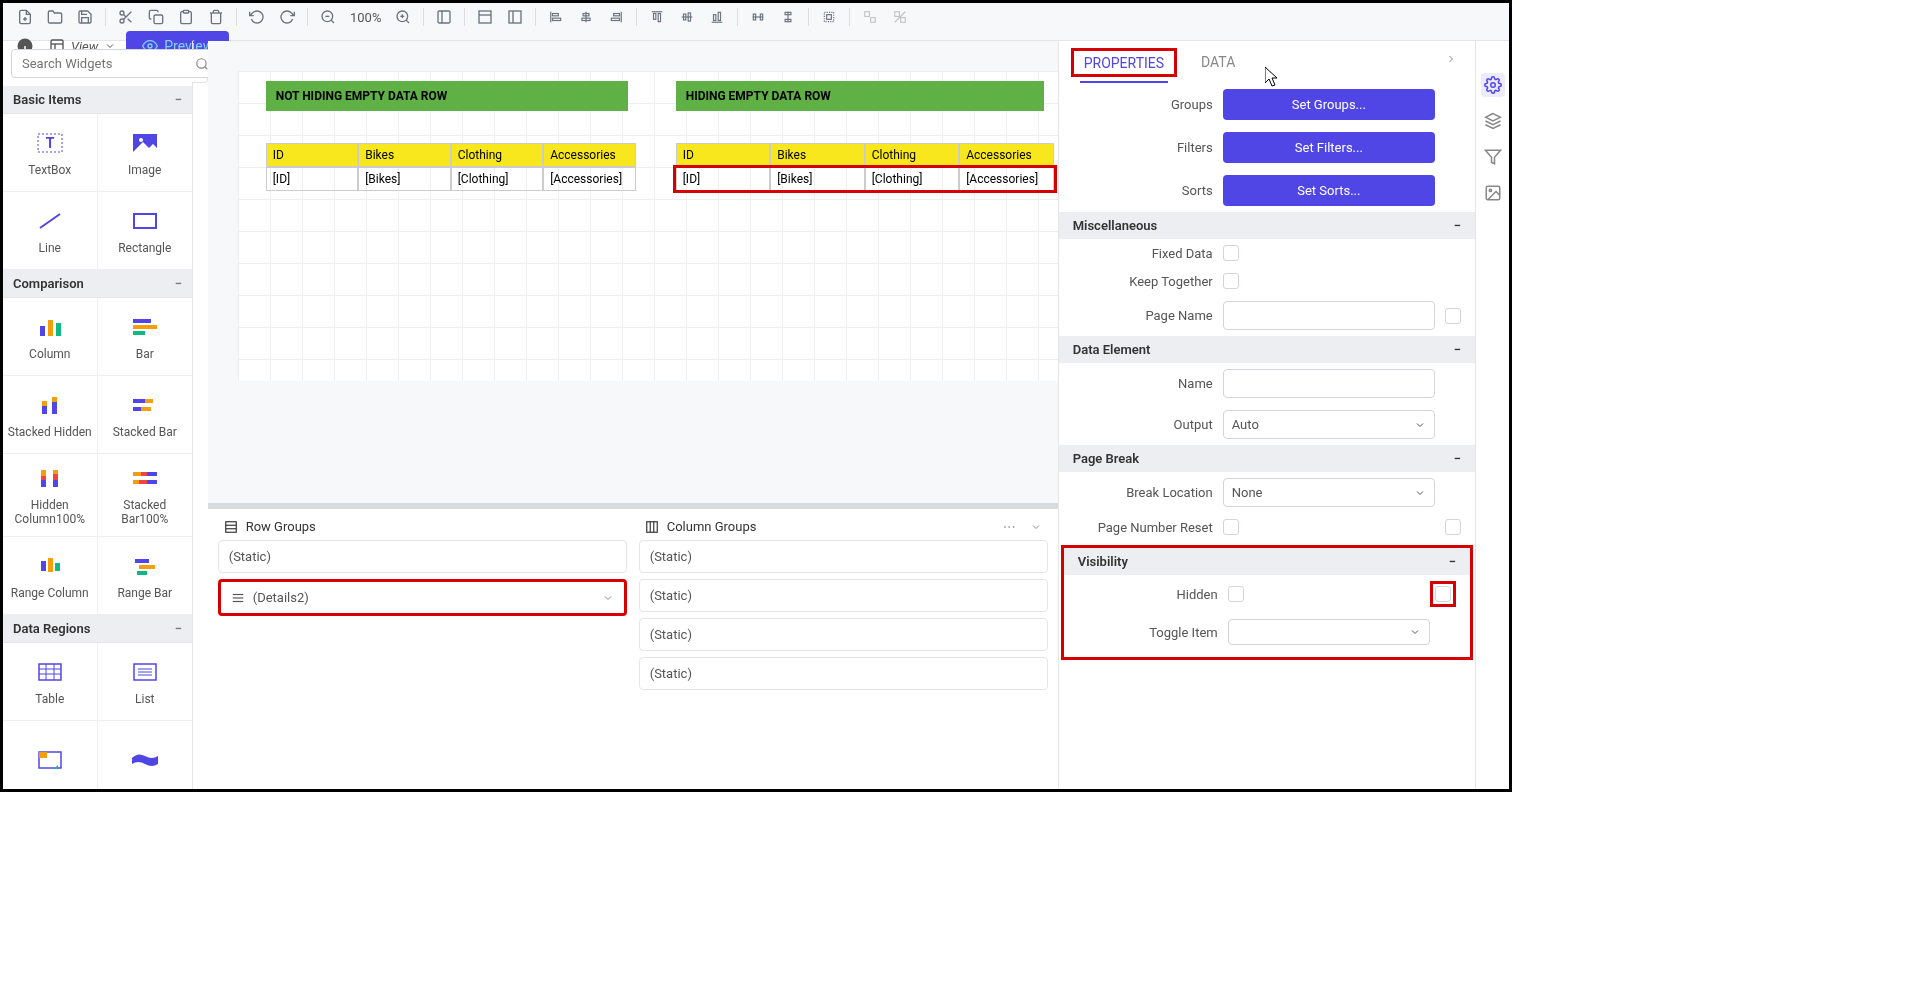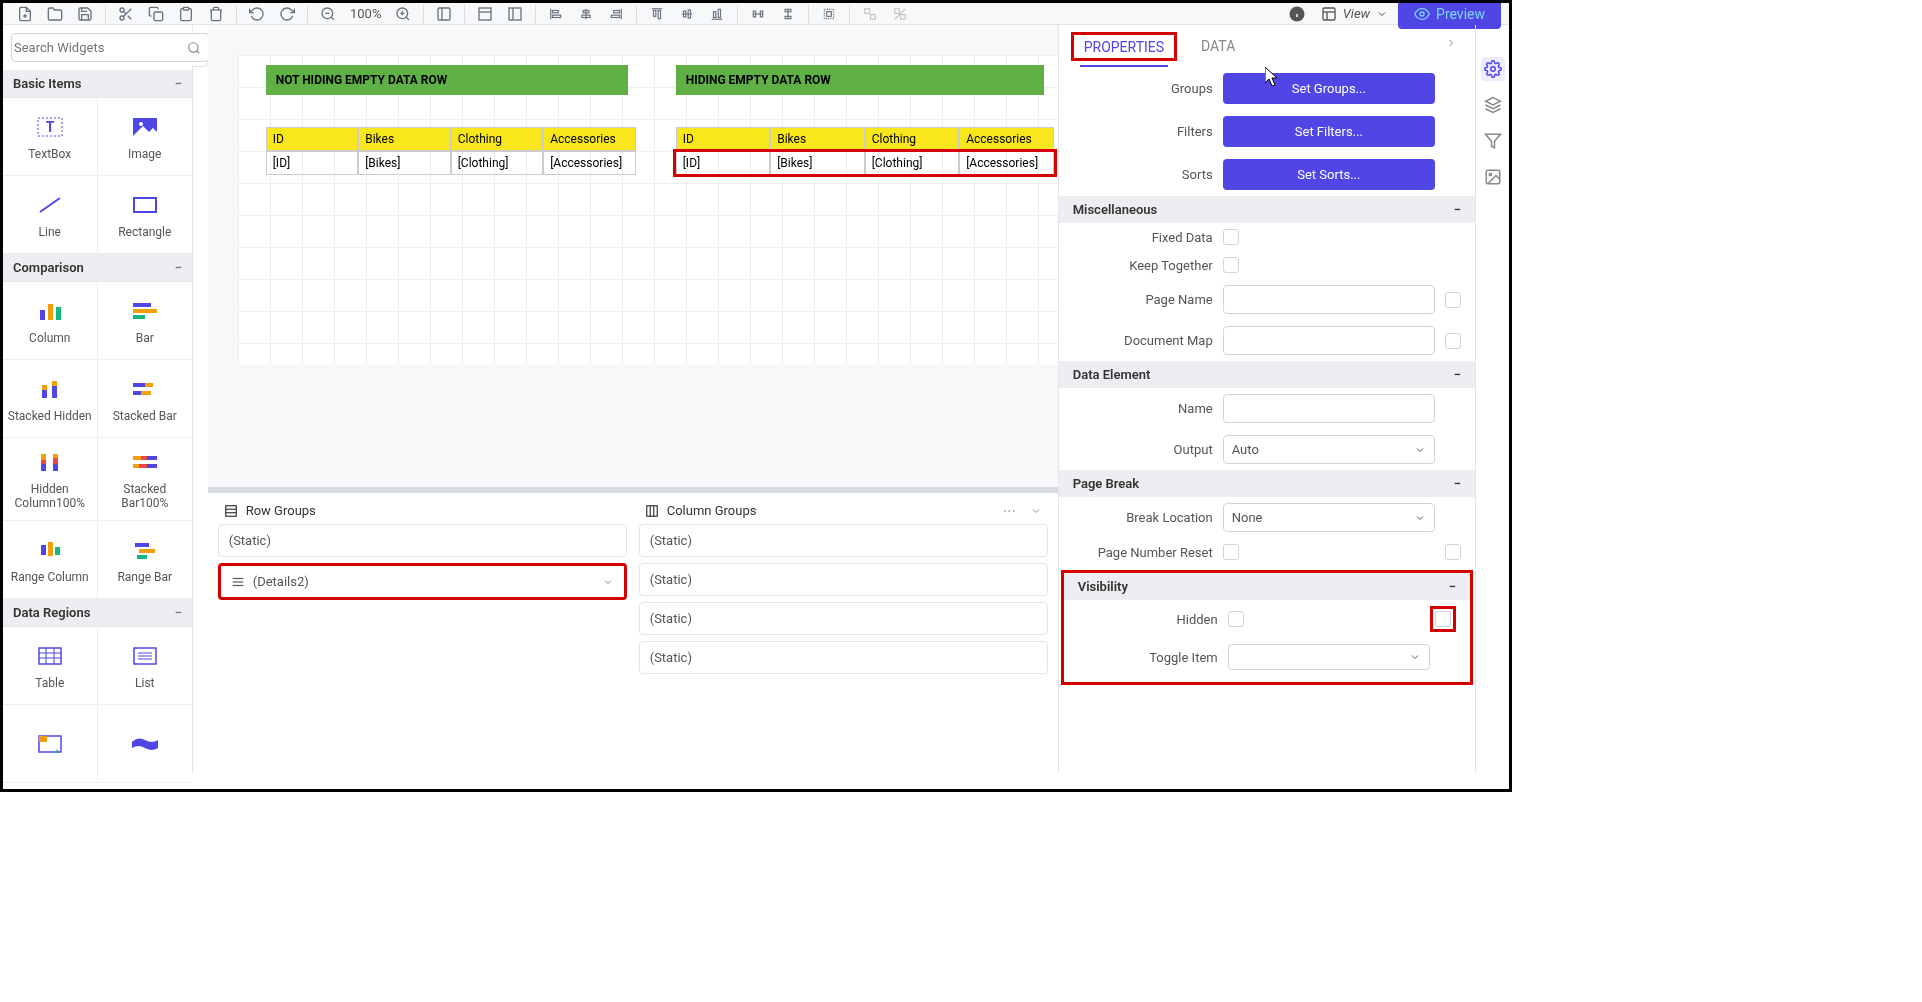--- a/index.html
+++ b/index.html
@@ -1,32 +1,32 @@
 <!DOCTYPE html>
 <html><head>
 <meta charset="utf-8">
 <style>
 * { box-sizing: border-box; margin: 0; padding: 0; font-family: -apple-system, BlinkMacSystemFont, "Segoe UI", Roboto, Arial, sans-serif; }
 body { width: 1922px; height: 1002px; overflow: hidden; background: #fff; }
 .root { width: 1512px; height: 792px; border: 3px solid #000; position: relative; overflow: hidden; }
 
 
-.toolbar { height: 22px; border-bottom: 1px solid #e5e5e5; display: flex; align-items: center; padding: 0 8px; justify-content: space-between; background: #f7f8fa; }
+.toolbar { height: 38px; border-bottom: 1px solid #e5e5e5; display: flex; align-items: flex-start; padding: 0 8px; justify-content: space-between; background: #f7f8fa; flex-direction: column; }
 .toolbar-left, .toolbar-right { display: flex; align-items: center; gap: 2px; }
 .tb-btn { width: 28px; height: 28px; display: flex; align-items: center; justify-content: center; color: #6b7280; border-radius: 4px; cursor: pointer; }
 .tb-sep { width: 1px; height: 18px; background: #ddd; margin: 0 4px; }
 .zoom-text { font-size: 13px; color: #555; padding: 0 6px; }
 .view-group { display: flex; align-items: center; gap: 6px; color: #555; font-size: 13px; padding: 0 8px; cursor: pointer; font-style: italic; }
 .preview-btn { background: #4f46e5; color: #7dd3fc; border: none; padding: 7px 16px; border-radius: 4px; font-size: 14px; display: flex; align-items: center; gap: 6px; cursor: pointer; }
 
 
 .main { display: flex; height: calc(100% - 38px); }
 .widget-panel { width: 190px; border-right: 1px solid #e5e5e5; display: flex; flex-direction: column; }
 .search-row { padding: 8px; display: flex; align-items: center; gap: 4px; }
-.search-input { flex: 1; border: 1px solid #d1d5db; border-radius: 4px; padding: 6px 28px 6px 2px; font-size: 13px; position: relative; }
+.search-input { flex: 1; border: 1px solid #d1d5db; border-radius: 4px; padding: 6px 28px 6px 10px; font-size: 13px; position: relative; }
 .search-wrap { position: relative; flex: 1; }
 .search-wrap .sicon { position: absolute; right: 8px; top: 50%; transform: translateY(-50%); color: #888; }
 .collapse-panel-btn { width: 16px; height: 32px; display: flex; align-items: center; justify-content: center; color: #888; border: 1px solid #e5e5e5; border-left: none; background: #fff; }
 .section-hdr { background: #eceef1; padding: 6px 10px; font-size: 13px; font-weight: 600; color: #333; display: flex; justify-content: space-between; align-items: center; border-bottom: 1px solid #e5e5e5; }
 .section-hdr .minus { color: #777; }
 .widget-grid { display: grid; grid-template-columns: 1fr 1fr; }
 .widget-cell { border-right: 1px solid #eee; border-bottom: 1px solid #eee; display: flex; flex-direction: column; align-items: center; justify-content: center; padding: 10px 4px; gap: 6px; font-size: 12px; color: #555; text-align: center; cursor: pointer; min-height: 78px; }
 .widget-cell:nth-child(2n) { border-right: none; }
 .widget-icon { width: 40px; height: 28px; display: flex; align-items: center; justify-content: center; }
 
@@ -646,25 +646,20 @@
               <div class="chk"></div>
               <div class="ctl"></div>
             </div>
           <div class="prop-row">
               <div class="label">Keep Together</div>
               <div class="chk"></div>
               <div class="ctl"></div>
             </div>
           <div class="prop-row">
               <div class="label">Page Name</div>
-              <div class="ctl"><input class="txt-input" style=""></div>
-              <div class="sq-btn"></div>
-            </div>
-          <div class="prop-row">
-              <div class="label">Document Map</div>
               <div class="ctl"><input class="txt-input" style=""></div>
               <div class="sq-btn"></div>
             </div>
 
           <div class="prop-group">
               <span>Data Element</span>
               <span>−</span>
             </div>
           <div class="prop-row">
               <div class="label">Name</div>

